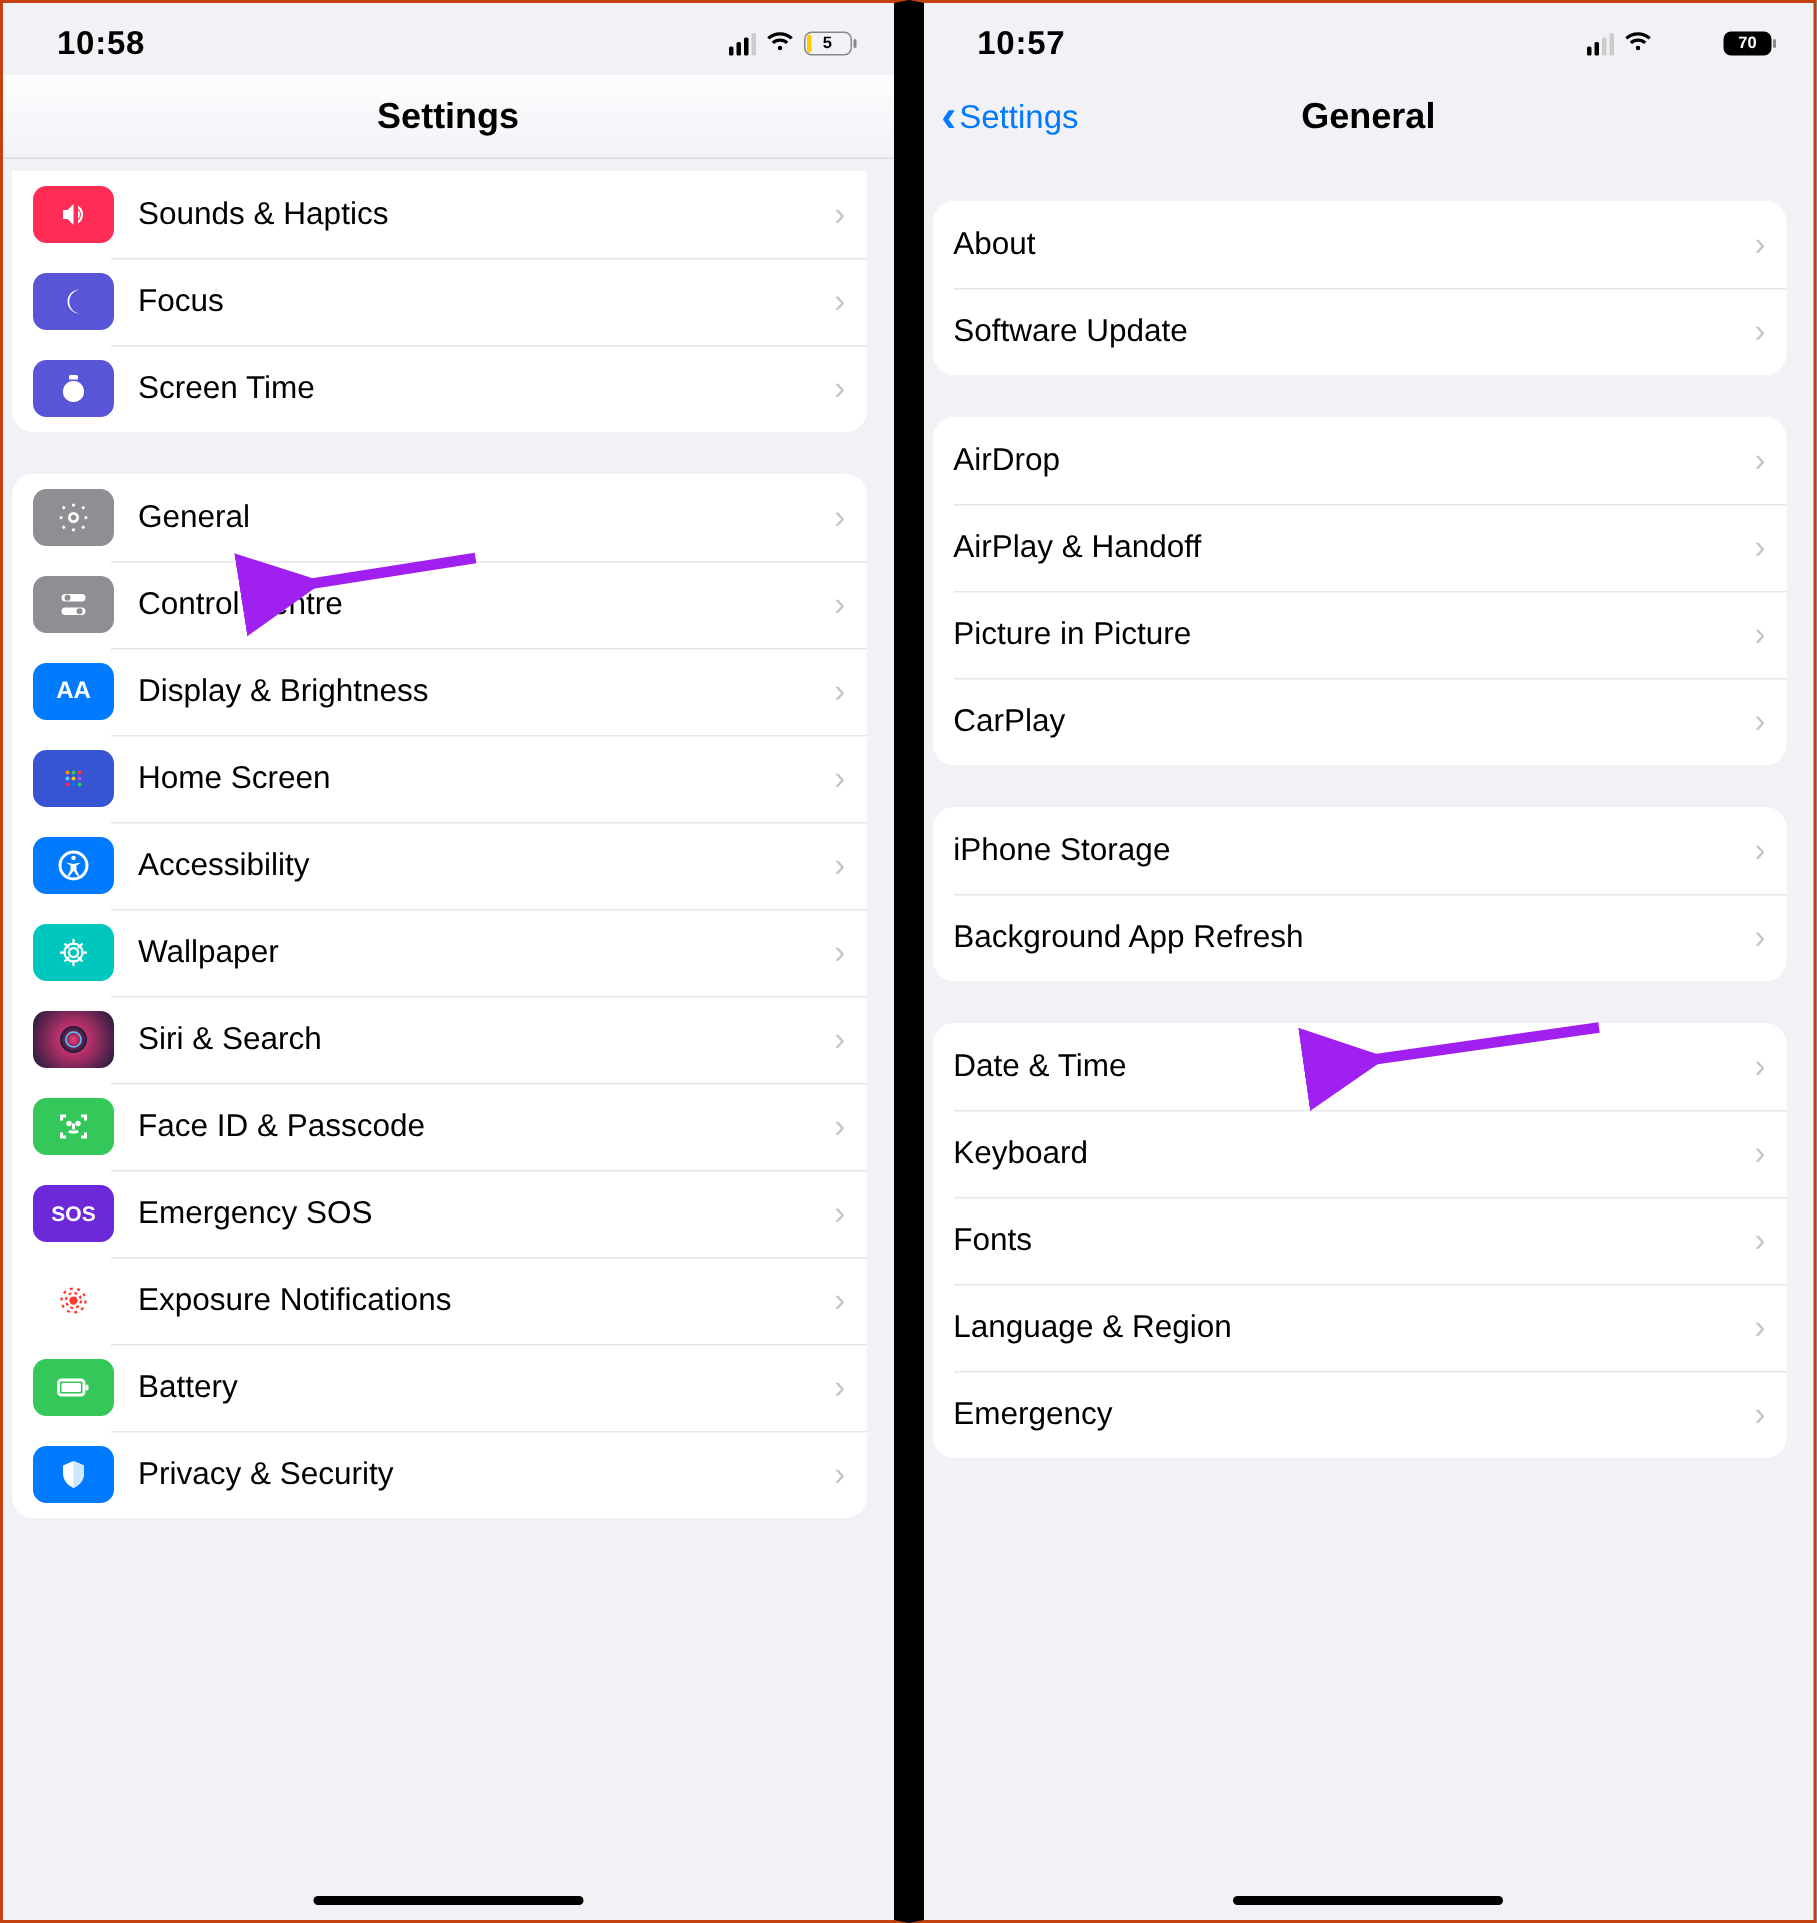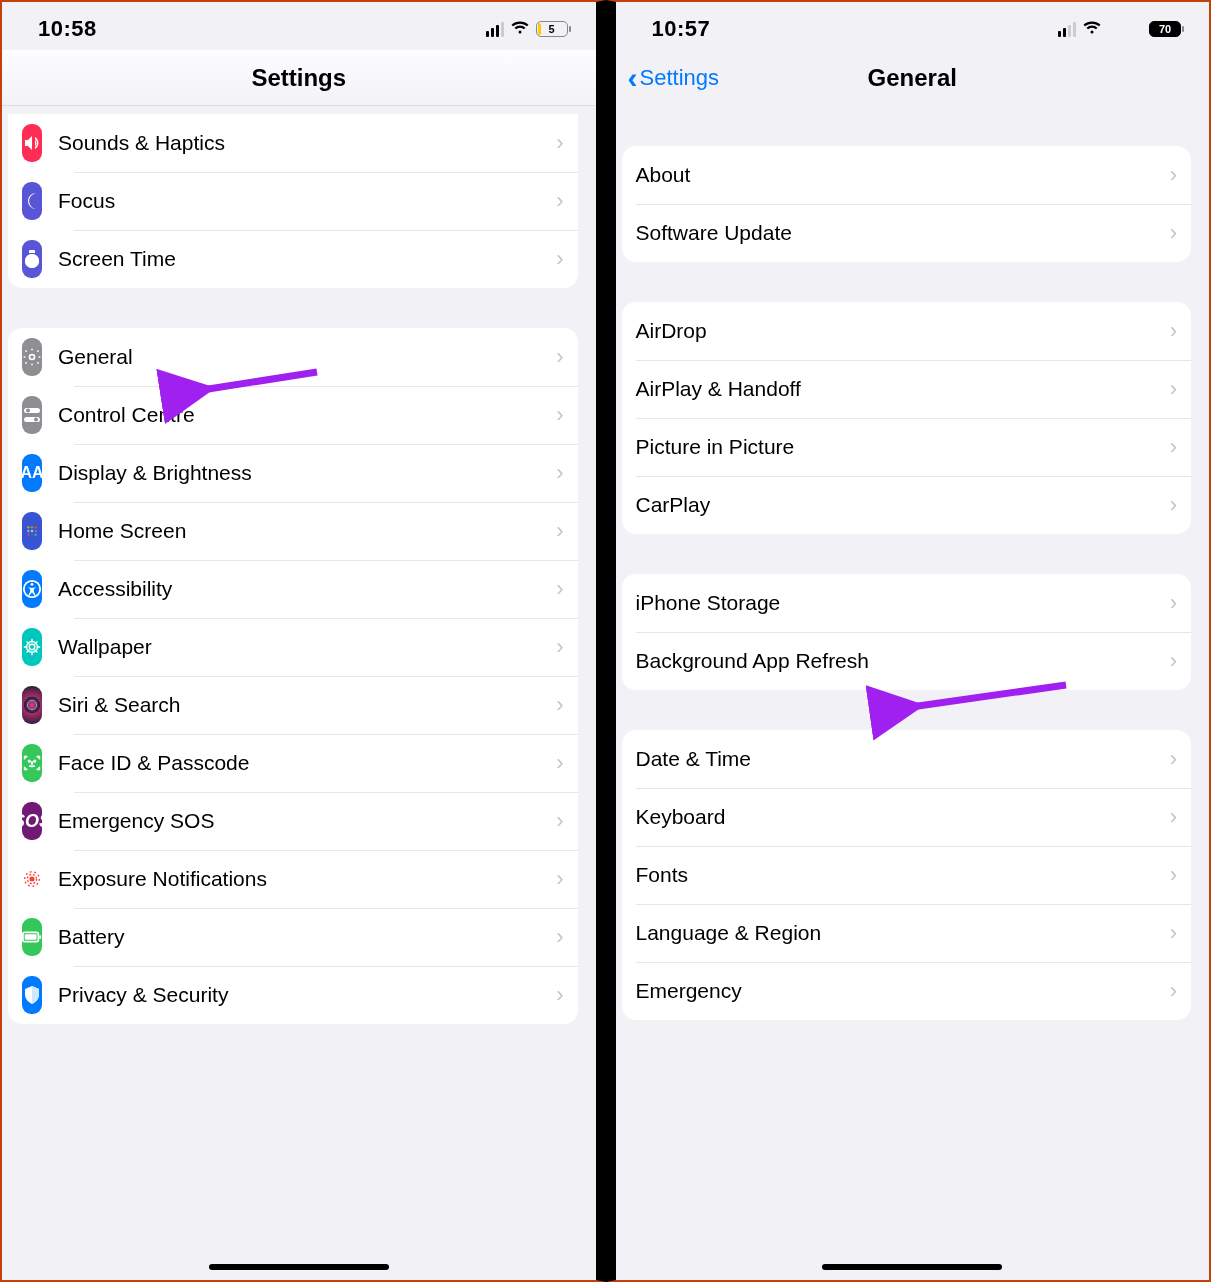--- a/index.html
+++ b/index.html
@@ -63,55 +63,55 @@
   .nav-back{
     position:absolute; left:12px; top:50%; transform:translateY(-50%);
     display:flex; align-items:center; gap:2px;
     color:#007aff; font-size:22px; font-weight:400;
   }
   .nav-back .chev{ font-size:30px; font-weight:600; line-height:1;}
 
   
   .content { padding: 0 18px 40px 6px; height: calc(100% - 120px); overflow:hidden;}
   .group {
-    background:#fff; border-radius:14px; margin-top:40px;
+    background:#fff; border-radius:14px; margin-top:28px;
     overflow:hidden;
   }
   .row {
     display:flex; align-items:center;
     min-height:58px; padding: 0 14px;
     font-size:21px; position:relative;
   }
   .row + .row::before{
     content:""; position:absolute; top:0; left:66px; right:0;
     border-top:1px solid #e6e5ea;
   }
   .row.noicon + .row.noicon::before{ left:14px; }
   .row .label{ flex:1; color:#000;}
   .row .chev{ color:#c5c5c9; font-size:22px; font-weight:400;}
   .icon {
-    width:20px; height:38px; border-radius:9px;
+    width:54px; height:38px; border-radius:9px;
     margin-right:16px; flex-shrink:0;
     display:flex; align-items:center; justify-content:center;
     color:#fff; font-size:20px;
   }
 
   
   .ic-sounds{background:#ff2d55;}
   .ic-focus{background:#5856d6;}
   .ic-screentime{background:#5856d6;}
   .ic-general{background:#8e8e93;}
   .ic-control{background:#8e8e93;}
   .ic-display{background:#007aff;}
   .ic-home{background:#3754d3;}
   .ic-access{background:#007aff;}
   .ic-wallpaper{background:#00c7be;}
   .ic-siri{background:radial-gradient(circle at 50% 50%, #ff3b7f, #1a1a3a);}
   .ic-faceid{background:#34c759;}
-  .ic-sos{background:#701a75; font-weight:700; font-size:18px;font-style:italic;}
+  .ic-sos{background:#6d28d9; font-weight:700; font-size:14px;}
   .ic-exposure{background:#fff; color:#ff3b30;}
   .ic-battery{background:#34c759;}
   .ic-privacy{background:#007aff;}
 
   
   .home-ind{
     position:absolute; bottom:10px; left:50%; transform:translateX(-50%);
     width:180px; height:6px; background:#000; border-radius:4px;
   }
 

